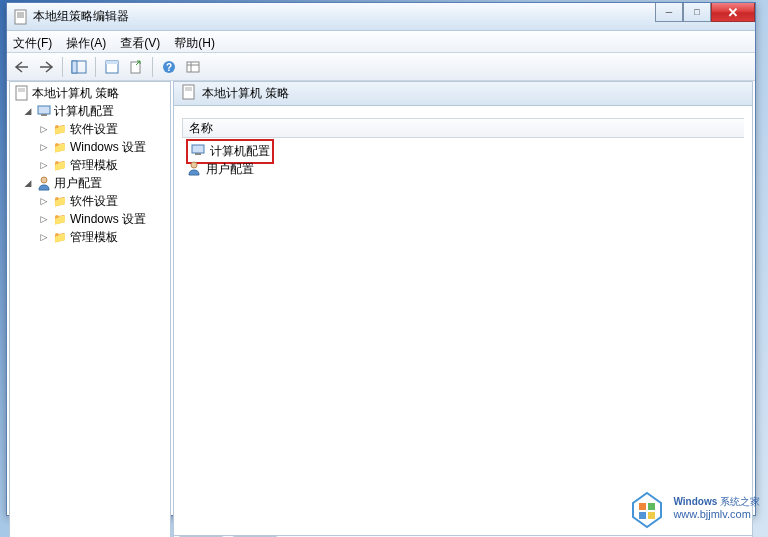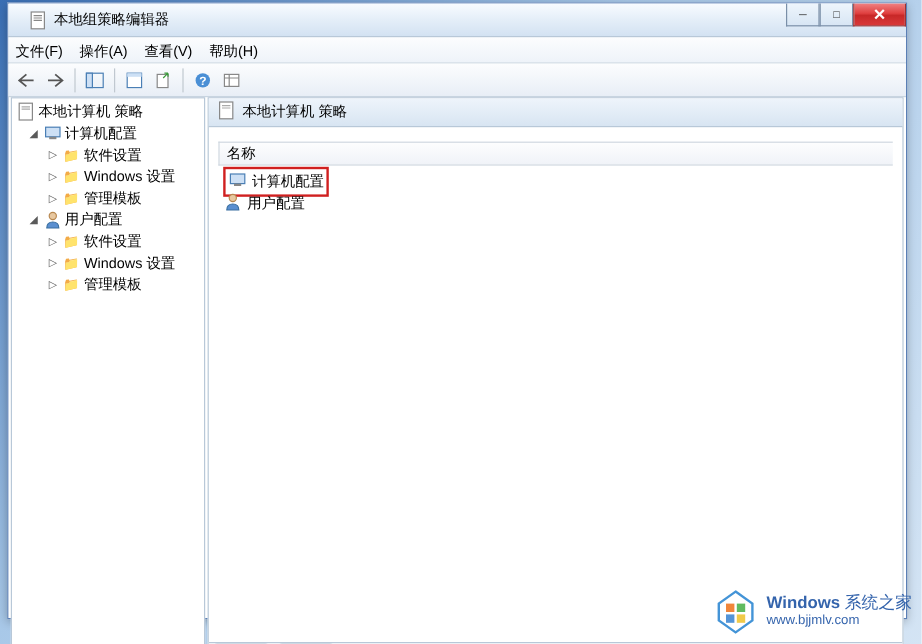--- a/index.html
+++ b/index.html
@@ -19,22 +19,23 @@
   background: #fff;
   border: 1px solid #5a7fb5;
   box-shadow: 0 2px 8px rgba(0,0,0,0.3);
 }
 .titlebar {
   height: 28px;
   background: linear-gradient(to bottom, #f8fbff 0%, #e4eef8 50%, #d3e2f2 100%);
   border-bottom: 1px solid #b8c8d8;
   display: flex;
   align-items: center;
-  padding-left: 18px;
+  padding-left: 6px;
   position: relative;
+  text-align: center;
 }
 .titlebar .icon { width: 16px; height: 16px; margin-right: 4px; }
 .titlebar .title { font-size: 12px; color: #000; }
 .win-controls {
   position: absolute;
   right: 0; top: 0;
   display: flex;
 }
 .win-btn {
   width: 28px; height: 19px;
@@ -211,21 +212,21 @@
   display: flex;
   align-items: center;
   gap: 6px;
   opacity: 0.95;
 }
 .watermark-logo {
   width: 40px; height: 40px;
   position: relative;
 }
 .watermark-text { line-height: 1.2; }
-.watermark-text .line1 { font-size: 14px; color: #2a5ca8; font-weight: 500; }
+.watermark-text .line1 { font-size: 10px; color: #2a5ca8; font-weight: 500; }
 .watermark-text .line1 b { color: #2a5ca8; }
 .watermark-text .line2 { font-size: 11px; color: #2a5ca8; }
 .folder-icon { color: #e8c060; }
 .doc-icon svg { width: 14px; height: 16px; }
 .pc-icon svg, .user-icon svg { width: 16px; height: 16px; }
 </style>
 </head>
 <body>
 
 <div class="window">

